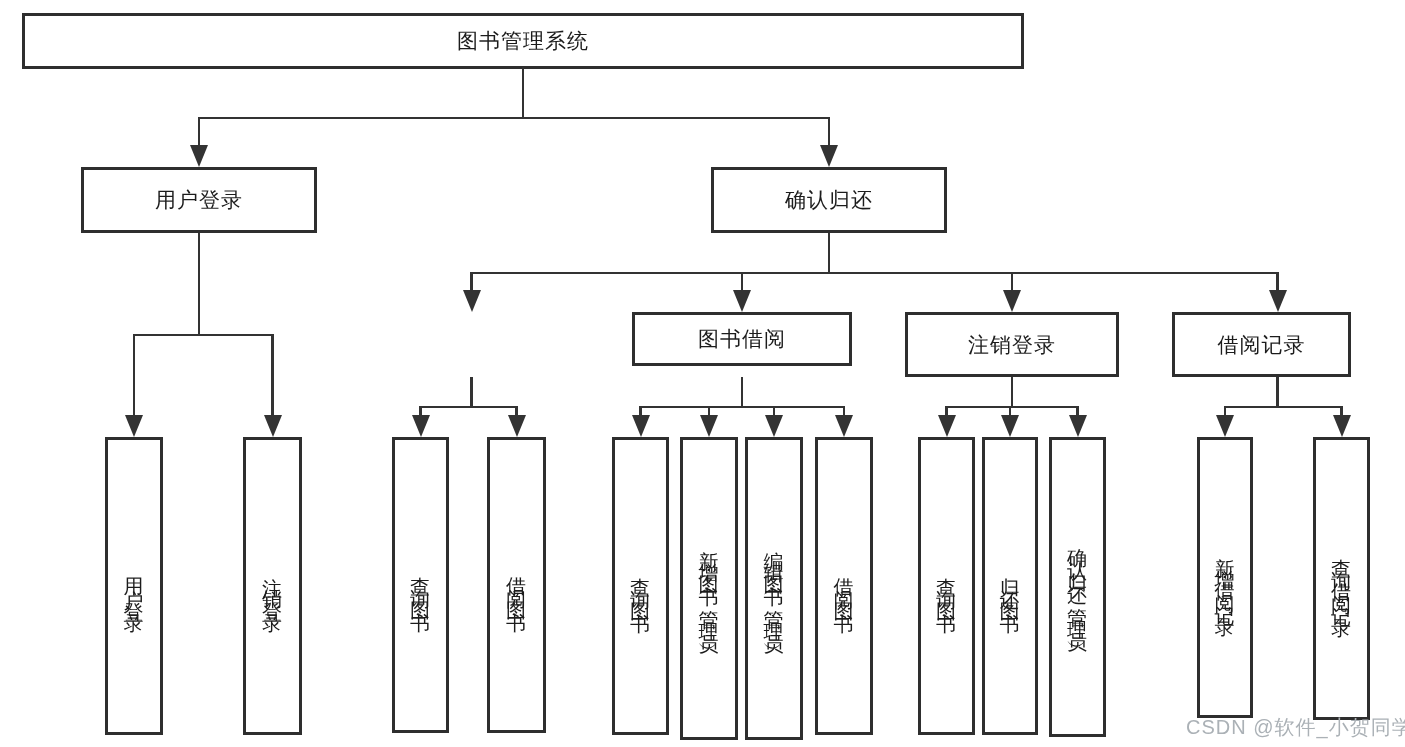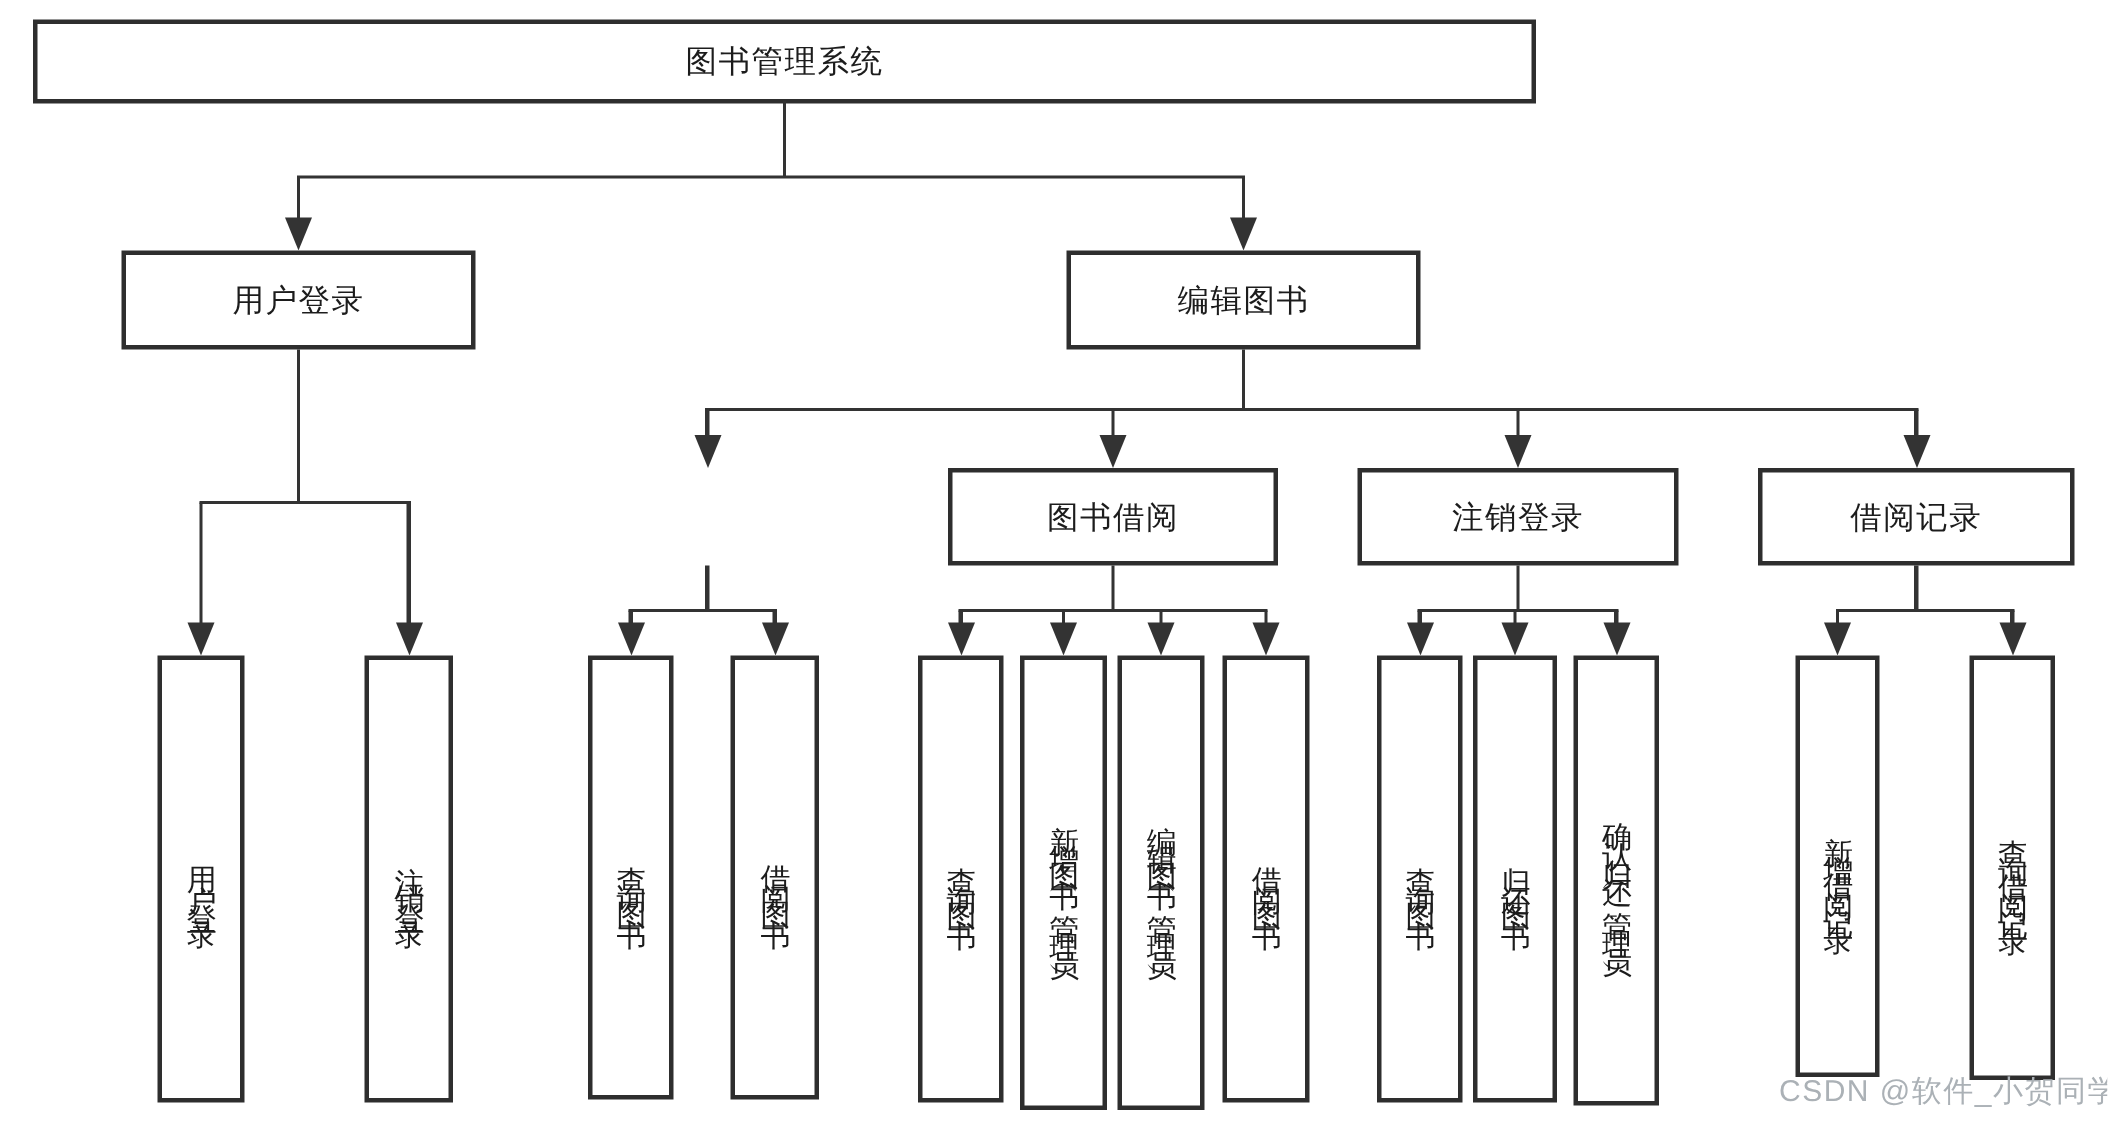--- a/index.html
+++ b/index.html
@@ -43,48 +43,48 @@
   <div class="h" style="left:197.75px;top:116.75px;width:632.5px"></div>
   <div class="v" style="left:197.75px;top:118px;height:32px"></div>
   <div class="arr" style="left:190px;top:145px"></div>
   <div class="v" style="left:827.75px;top:118px;height:32px"></div>
   <div class="arr" style="left:820px;top:145px"></div>
 
   <div class="box" style="left:81px;top:167px;width:236px;height:66px">
     <span class="lbl">用户登录</span>
   </div>
   <div class="box" style="left:711px;top:167px;width:236px;height:66px">
-    <span class="lbl">编辑图书</span>
+    <span class="lbl">确认归还</span>
   </div>
 
   <div class="v" style="left:197.75px;top:233px;height:102px"></div>
   <div class="h" style="left:132.75px;top:333.75px;width:141px"></div>
   <div class="v" style="left:132.75px;top:335px;height:81px"></div>
   <div class="arr" style="left:125px;top:415px"></div>
   <div class="v" style="left:271.25px;top:335px;height:81px"></div>
   <div class="arr" style="left:263.5px;top:415px"></div>
 
   <div class="v" style="left:827.75px;top:233px;height:40px"></div>
   <div class="h" style="left:470.25px;top:271.75px;width:809px"></div>
   <div class="v" style="left:470.25px;top:273px;height:18px"></div>
   <div class="arr" style="left:462.5px;top:290px"></div>
   <div class="v" style="left:740.75px;top:273px;height:18px"></div>
   <div class="arr" style="left:733px;top:290px"></div>
   <div class="v" style="left:1010.75px;top:273px;height:18px"></div>
   <div class="arr" style="left:1003px;top:290px"></div>
   <div class="v" style="left:1276.25px;top:273px;height:18px"></div>
   <div class="arr" style="left:1268.5px;top:290px"></div>
 
-  <div class="box" style="left:632px;top:312px;width:220px;height:65px">
+  <div class="box" style="left:632px;top:312px;width:220px;height:54px">
     <span class="lbl">图书借阅</span>
   </div>
   <div class="box" style="left:905px;top:312px;width:214px;height:65px">
     <span class="lbl">注销登录</span>
   </div>
-  <div class="box" style="left:1172px;top:312px;width:211px;height:65px">
+  <div class="box" style="left:1172px;top:312px;width:179px;height:65px">
     <span class="lbl">借阅记录</span>
   </div>
 
   <div class="v" style="left:470.25px;top:377px;height:30px"></div>
   <div class="h" style="left:419.25px;top:405.75px;width:98.5px"></div>
   <div class="v" style="left:419.25px;top:407px;height:9px"></div>
   <div class="arr" style="left:411.5px;top:415px"></div>
   <div class="v" style="left:515.25px;top:407px;height:9px"></div>
   <div class="arr" style="left:507.5px;top:415px"></div>
 

